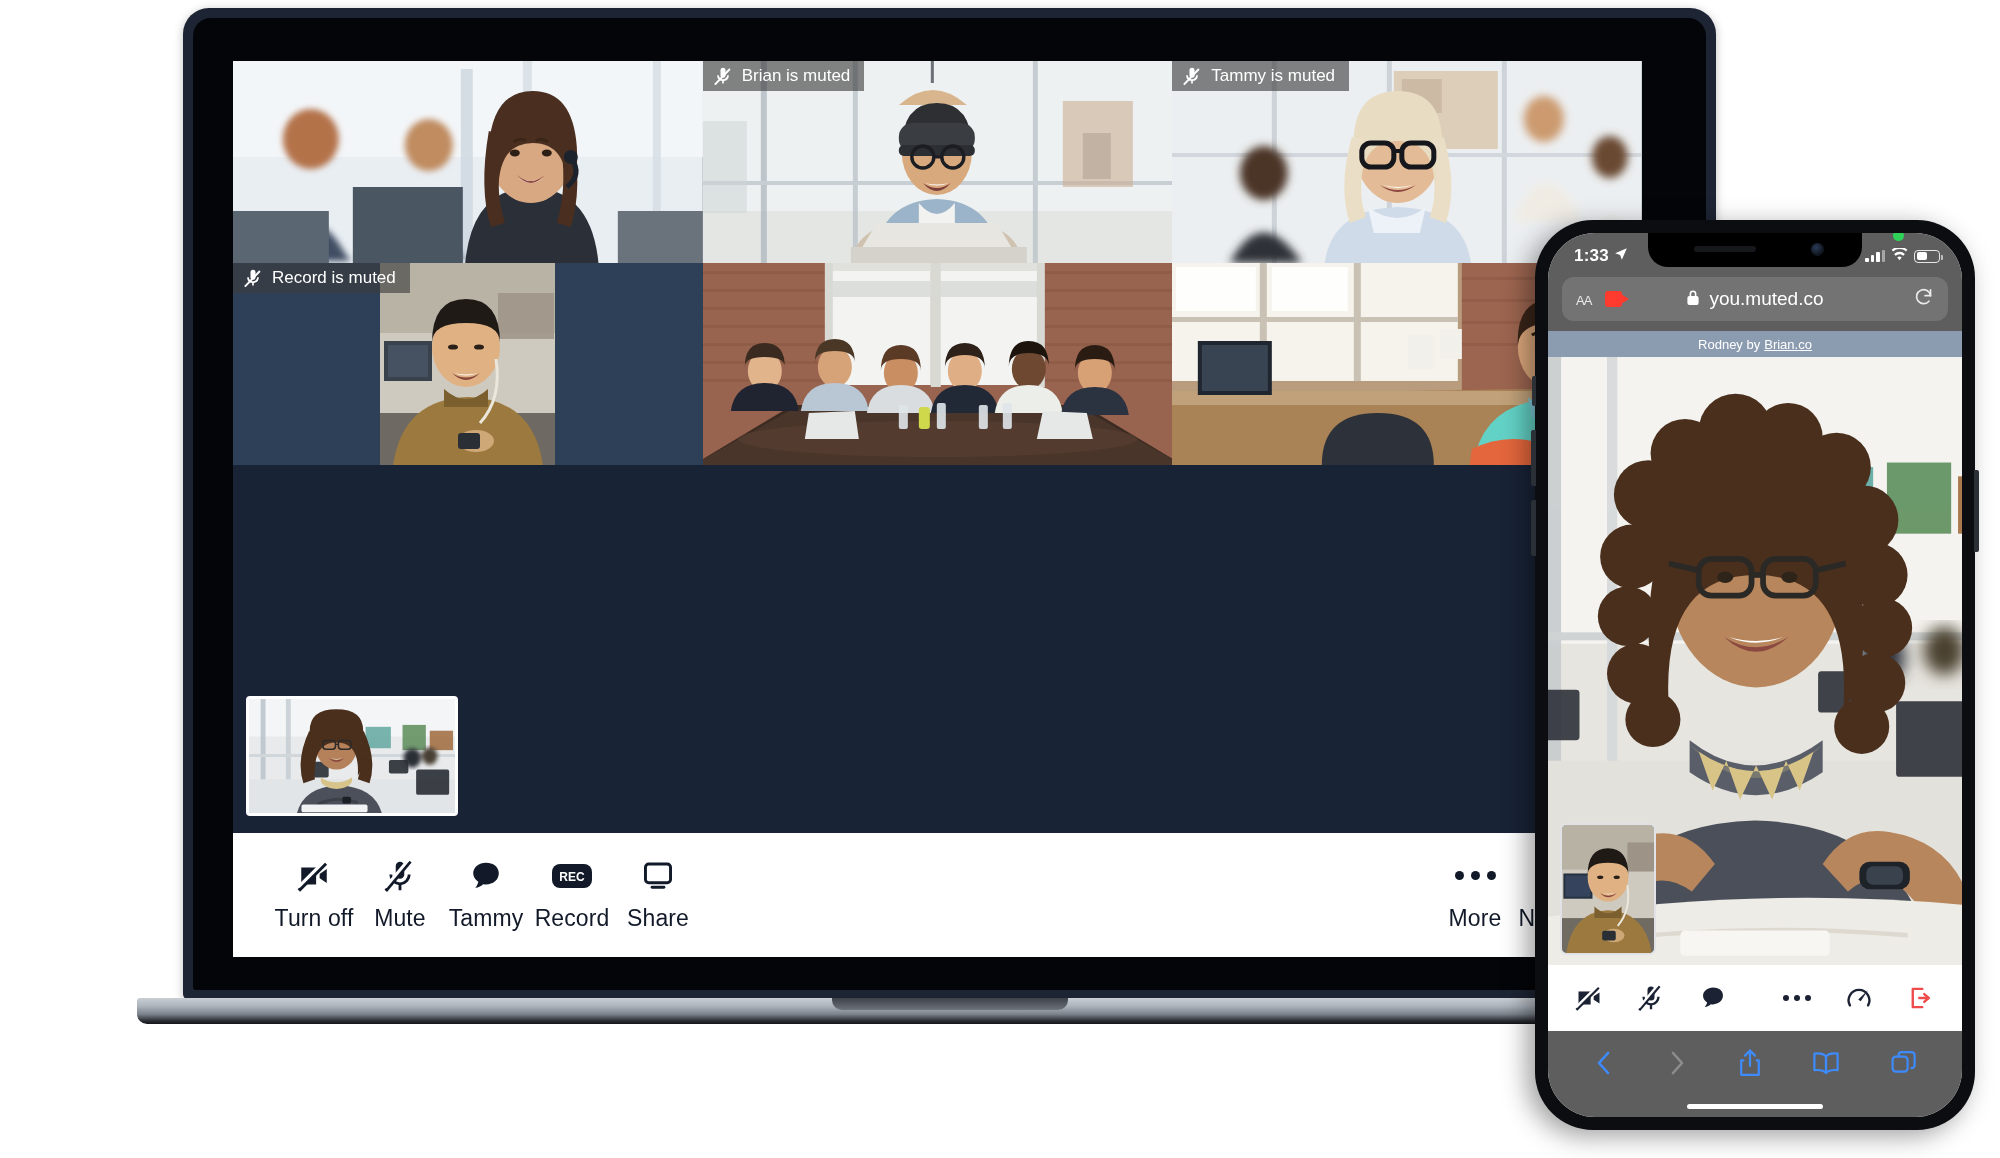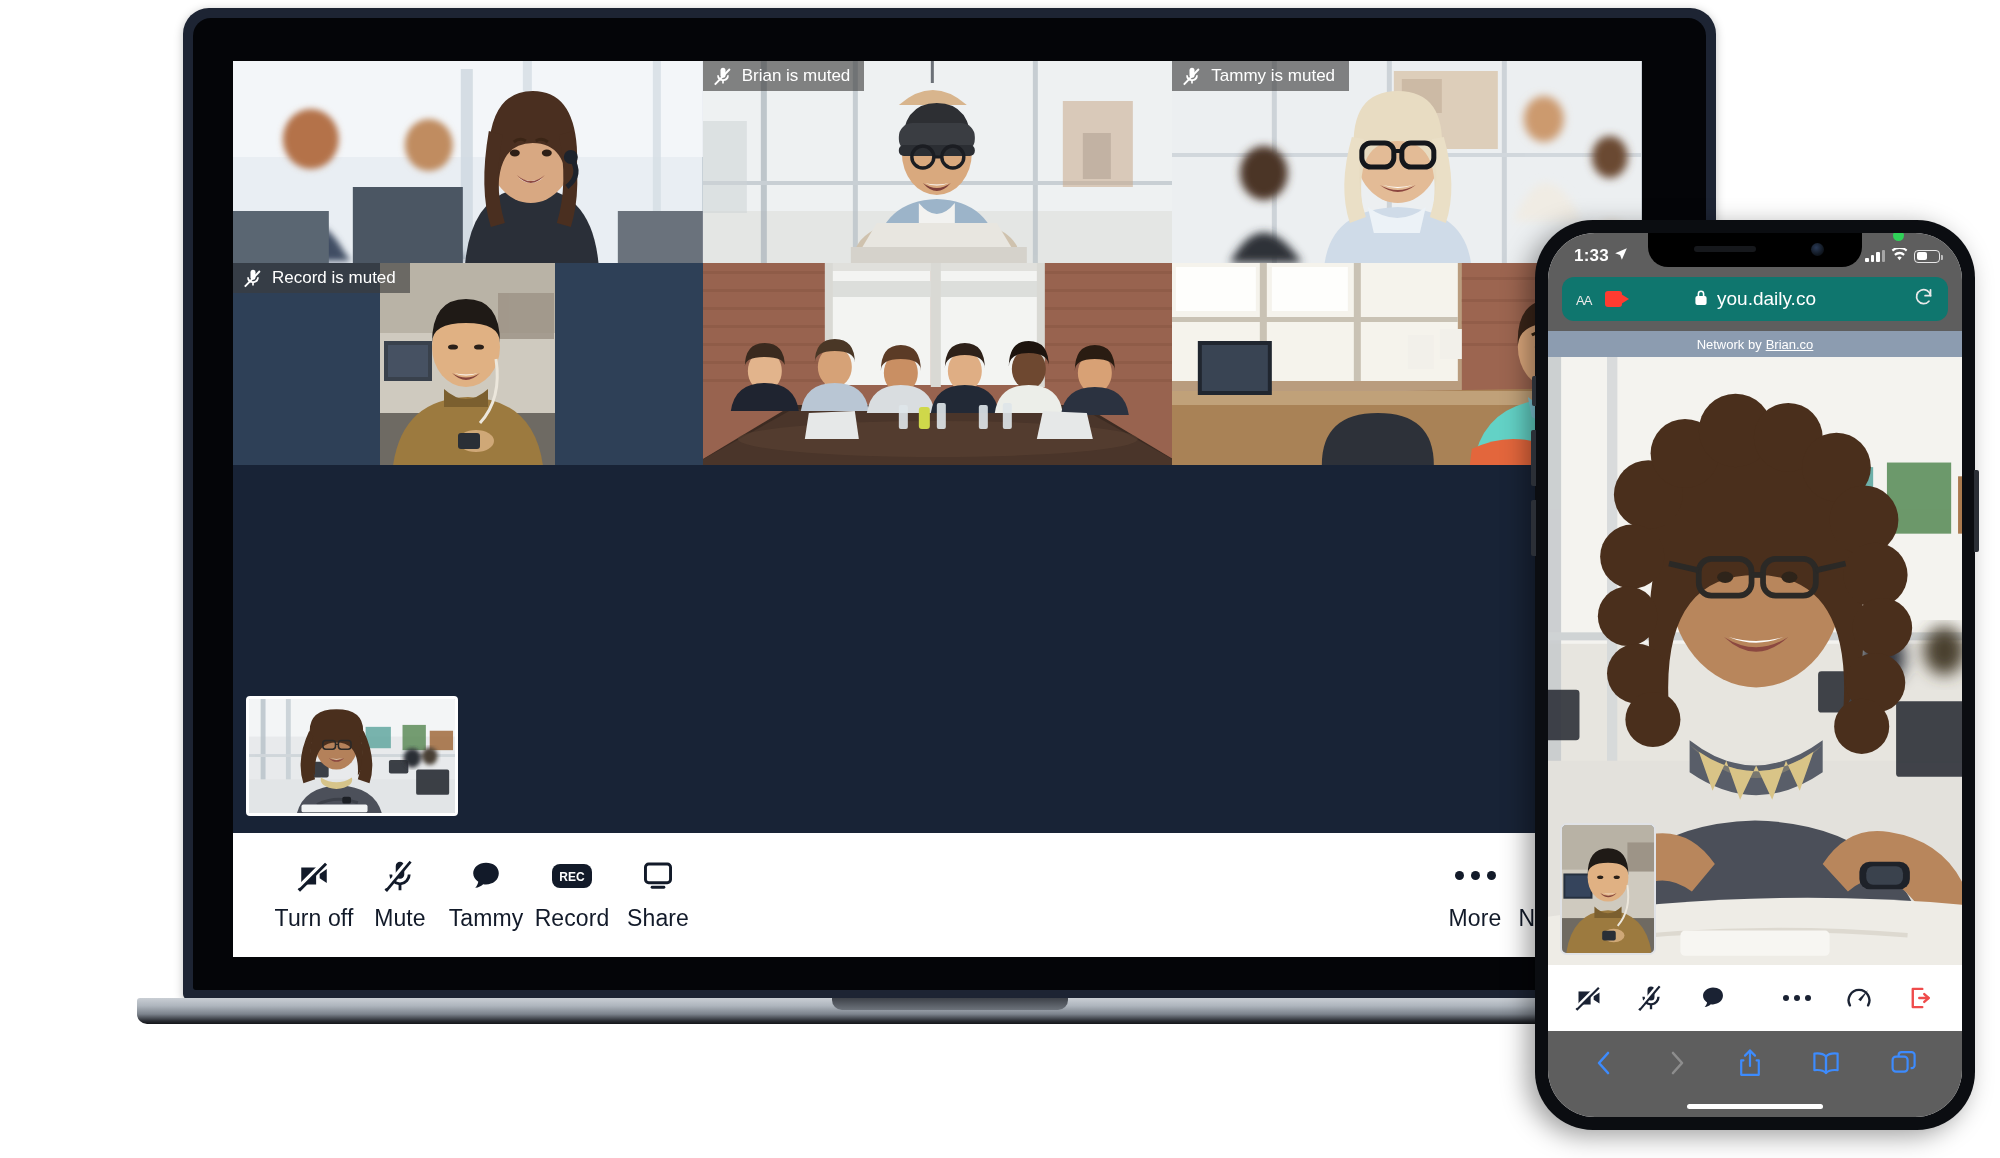--- a/index.html
+++ b/index.html
@@ -274,21 +274,21 @@
   }
   .battery::after {
     content:''; position:absolute; right:-4px; top:4px; width:2px; height:5px;
     background: rgba(255,255,255,0.6); border-radius: 0 1px 1px 0;
   }
   .battery i { display:block; height:100%; width:52%; background:#ffffff; border-radius:2px; }
 
   .url-bar {
     margin: 4px 14px 10px 14px;
     height: 44px;
-    background: #0f766e;
+    background: #737373;
     border-radius: 12px;
     display: flex;
     align-items: center;
     padding: 0 14px;
     position: relative;
   }
   .aa { color:#e9e9e9; font-size:18px; letter-spacing:-1px; font-weight: 500;}
   .aa small { font-size: 13px; }
   .cam-red { width: 24px; height: 16px; margin-left: 14px; position: relative; }
   .cam-red .body { position:absolute; left:0; top:0; width:17px; height:16px; background:#ff3b30; border-radius:3px; }
@@ -896,33 +896,33 @@
           <span class="body"></span>
             <span class="lens"></span>
         </span>
         <span class="url-center">
           <span>
             <svg width="14" height="17" viewBox="0 0 14 17" fill="#ffffff">
               <rect x="1.4" y="7" width="11.2" height="9" rx="2"></rect>
               <path d="M3.6 7V4.8a3.4 3.4 0 0 1 6.8 0V7H8.8V4.8a1.8 1.8 0 0 0-3.6 0V7z"></path>
             </svg>
           </span>
-          <span class="url-text">you.daily.co</span>
+          <span class="url-text">you.muted.co</span>
         </span>
         <span class="reload">
           <svg width="21" height="21" viewBox="0 0 24 24" fill="none" stroke="#e9e9e9" stroke-width="2" stroke-linecap="round">
             <path d="M20 11a8 8 0 1 0-1.8 6.4"></path>
             <path d="M20 4.4V11h-6.2"></path>
           </svg>
         </span>
       </div>
     </div>
 
     <div class="powered">
-      <span>Network by </span>
+      <span>Rodney by </span>
         <u>Brian.co</u>
     </div>
 
     <div class="phone-video">
       <svg viewBox="0 0 414 530" preserveAspectRatio="xMidYMid slice" width="100%" height="100%">
         <rect width="414" height="530" fill="#e7e5df"></rect>
         <rect x="0" y="0" width="414" height="250" fill="#f4f3ef"></rect>
         <g opacity="0.9">
           <rect x="26" y="0" width="12" height="530" fill="#c8ccce"></rect>
           <rect x="78" y="0" width="9" height="530" fill="#d6d9da"></rect>

